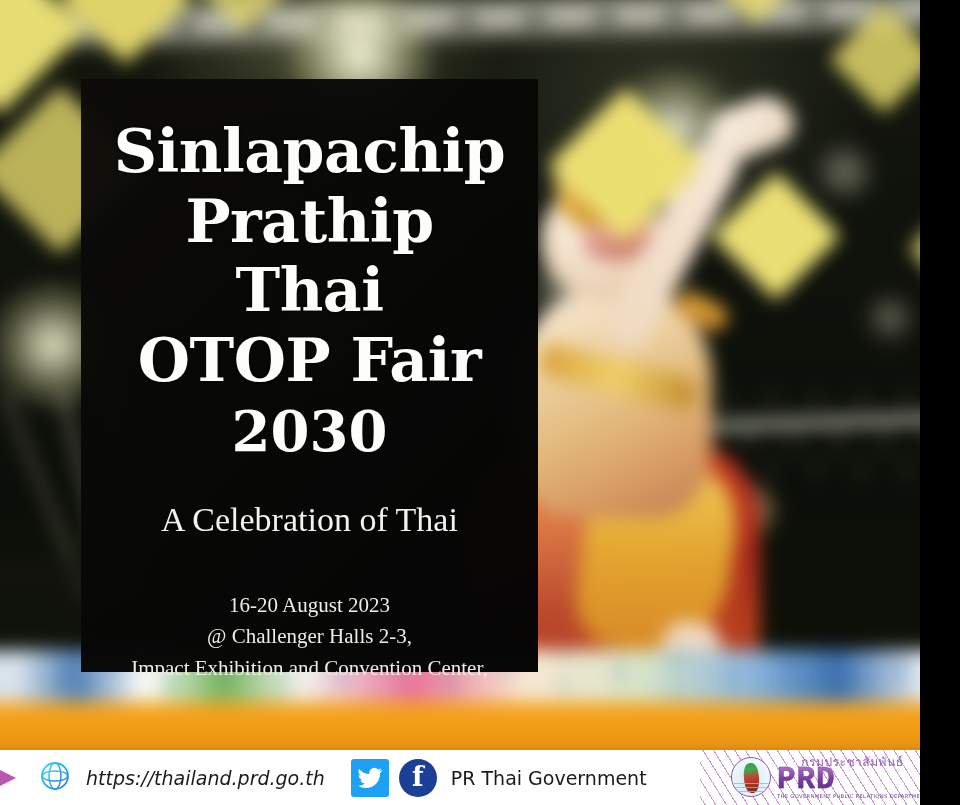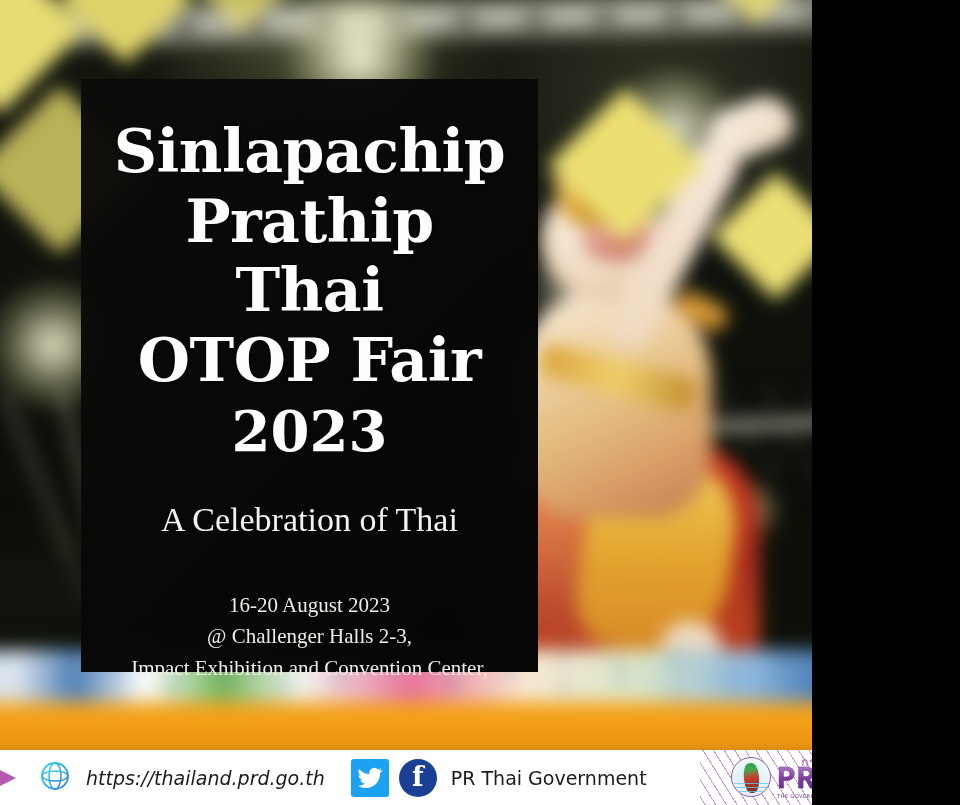--- a/index.html
+++ b/index.html
@@ -1,21 +1,21 @@
 <!DOCTYPE html>
 <html><head>
 <meta charset="utf-8">
 <style>
   * { margin:0; padding:0; box-sizing:border-box; }
   html,body { width:960px; height:805px; overflow:hidden; background:#000; }
   body { font-family:"Liberation Sans", sans-serif; }
 
   .poster {
     position:relative;
-    width:812px; height:805px;
+    width:920px; height:805px;
     overflow:hidden;
   }
 
   
   .photo {
     position:absolute; left:-40px; top:-40px;
     width:1040px; height:870px;
     background:#0d1008;
     overflow:hidden;
     filter:blur(9px);
@@ -352,21 +352,21 @@
     <div class="layer banner-tri"></div>
     <div class="layer orange-lip"></div>
   </div>
 
   <div class="panel">
     <div class="panel-title">
       <div>Sinlapachip</div>
       <div>Prathip Thai</div>
       <div>OTOP Fair</div>
     </div>
-    <div class="panel-year">2023</div>
+    <div class="panel-year">2030</div>
 
     <div class="panel-sub">
       <div>A Celebration of Thai</div>
     </div>
 
     <div class="panel-details">
       <div>16-20 August 2023</div>
       <div>@ Challenger Halls 2-3,</div>
       <div>Impact Exhibition and Convention Center,</div>
     </div>

